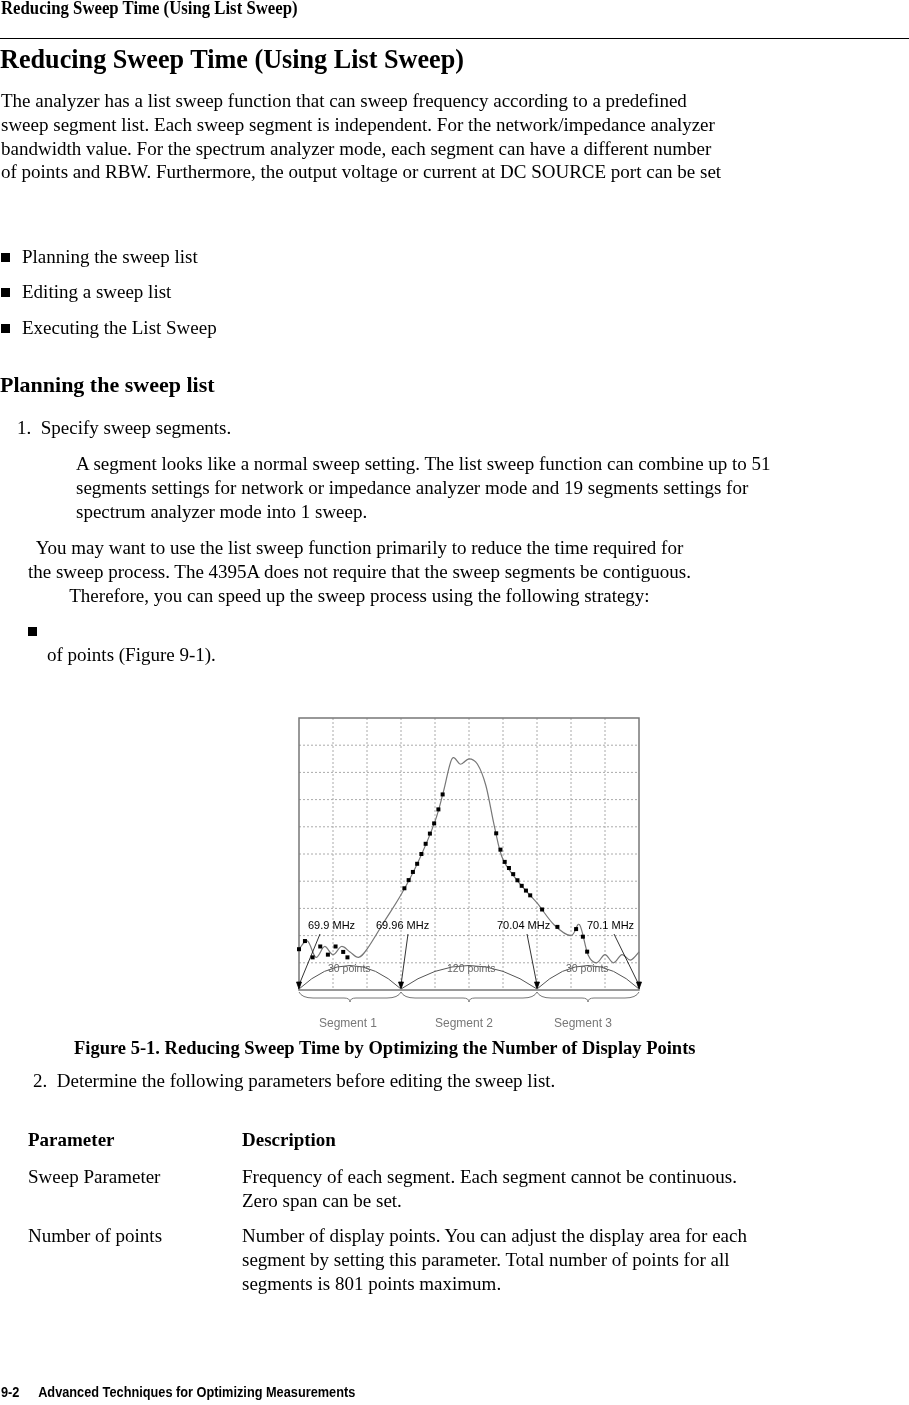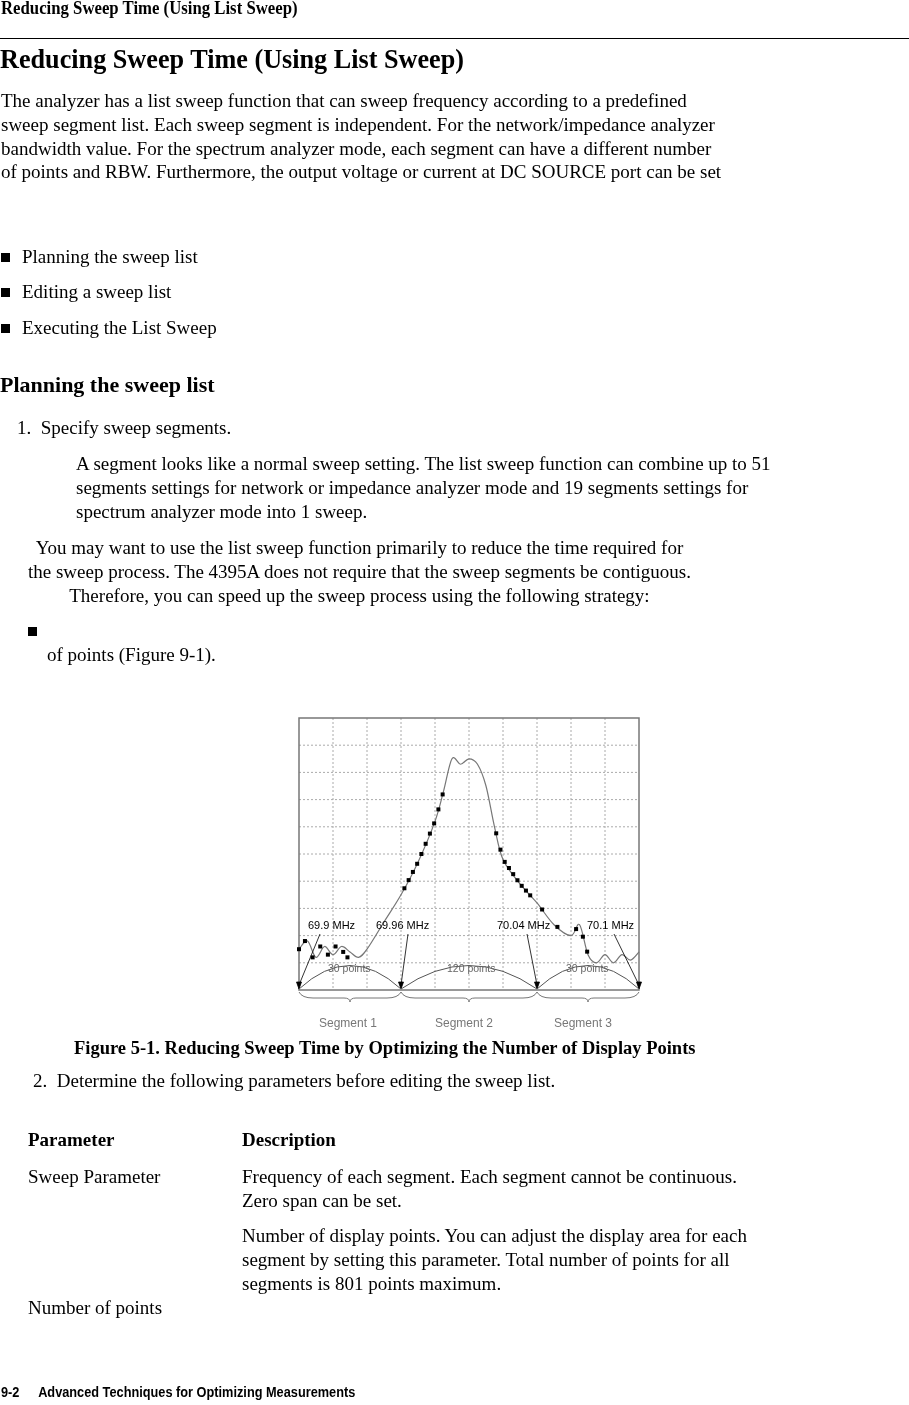--- a/index.html
+++ b/index.html
@@ -199,21 +199,21 @@
 
 <div>
   <div class="tbl-cell" style="left:28px; top:1165px;">Sweep Parameter</div>
   <div class="tbl-cell" style="left:242px; top:1165px;">
     <span class="para-line">Frequency of each segment.  Each segment cannot be continuous.</span>
     <span class="para-line">Zero span can be set.</span>
   </div>
 </div>
 
 <div>
-  <div class="tbl-cell" style="left:28px; top:1296px;">Number of points</div>
+  <div class="tbl-cell" style="left:28px; top:1224px;">Number of points</div>
   <div class="tbl-cell" style="left:242px; top:1224px;">
     <span class="para-line">Number of display points.  You can adjust the display area for each</span>
     <span class="para-line">segment by setting this parameter.  Total number of points for all</span>
     <span class="para-line">segments is 801 points maximum.</span>
   </div>
 </div>
 
 <div class="abs footer">
   <span class="num">9-2</span><span>Advanced Techniques for Optimizing Measurements</span>
 </div>

